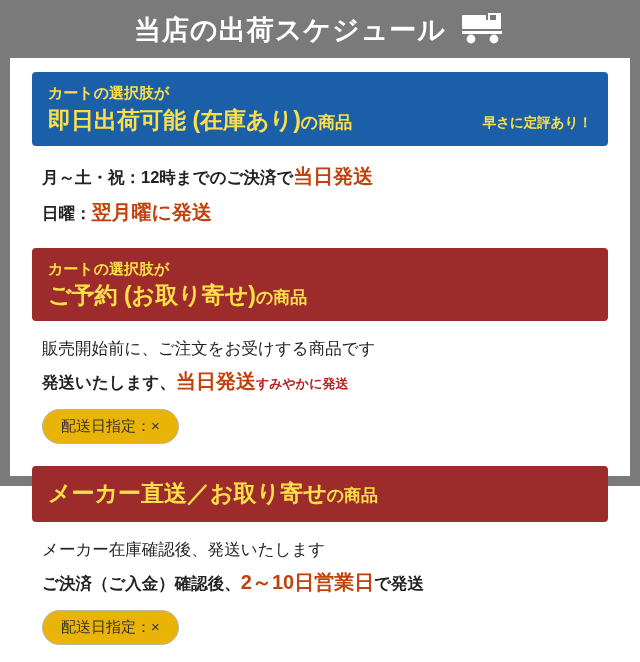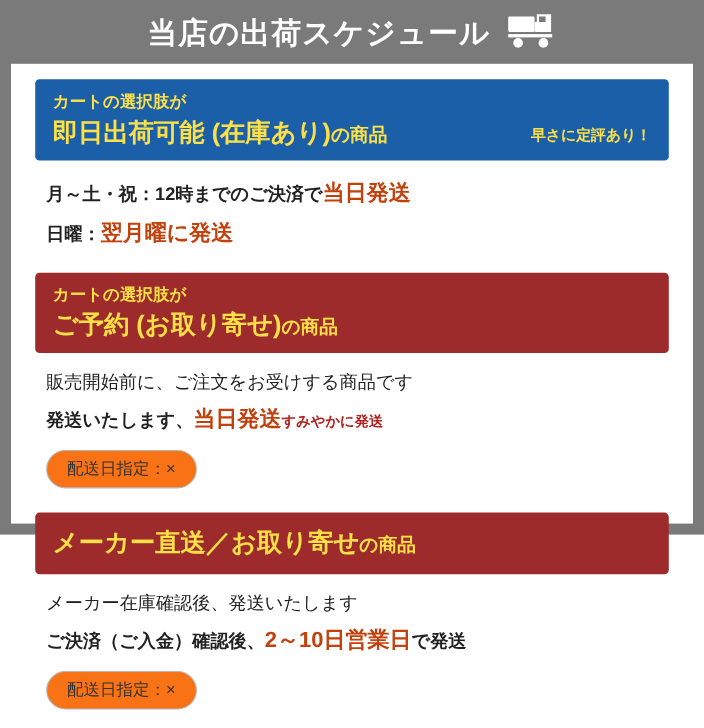--- a/index.html
+++ b/index.html
@@ -111,21 +111,21 @@
     font-size: 13px;
   }
 
   .pill {
     display: inline-block;
     border: 1px solid #b5b5b5;
     border-radius: 18px;
     padding: 7px 18px;
     font-size: 15px;
     color: #333333;
-    background: #f97316;
+    background: #eab308;
     margin-top: 8px;
   }
   .spacer-sm { height: 10px; }
   .spacer-md { height: 16px; }
 </style>
 </head>
 <body>
 
 <div class="page">
 

